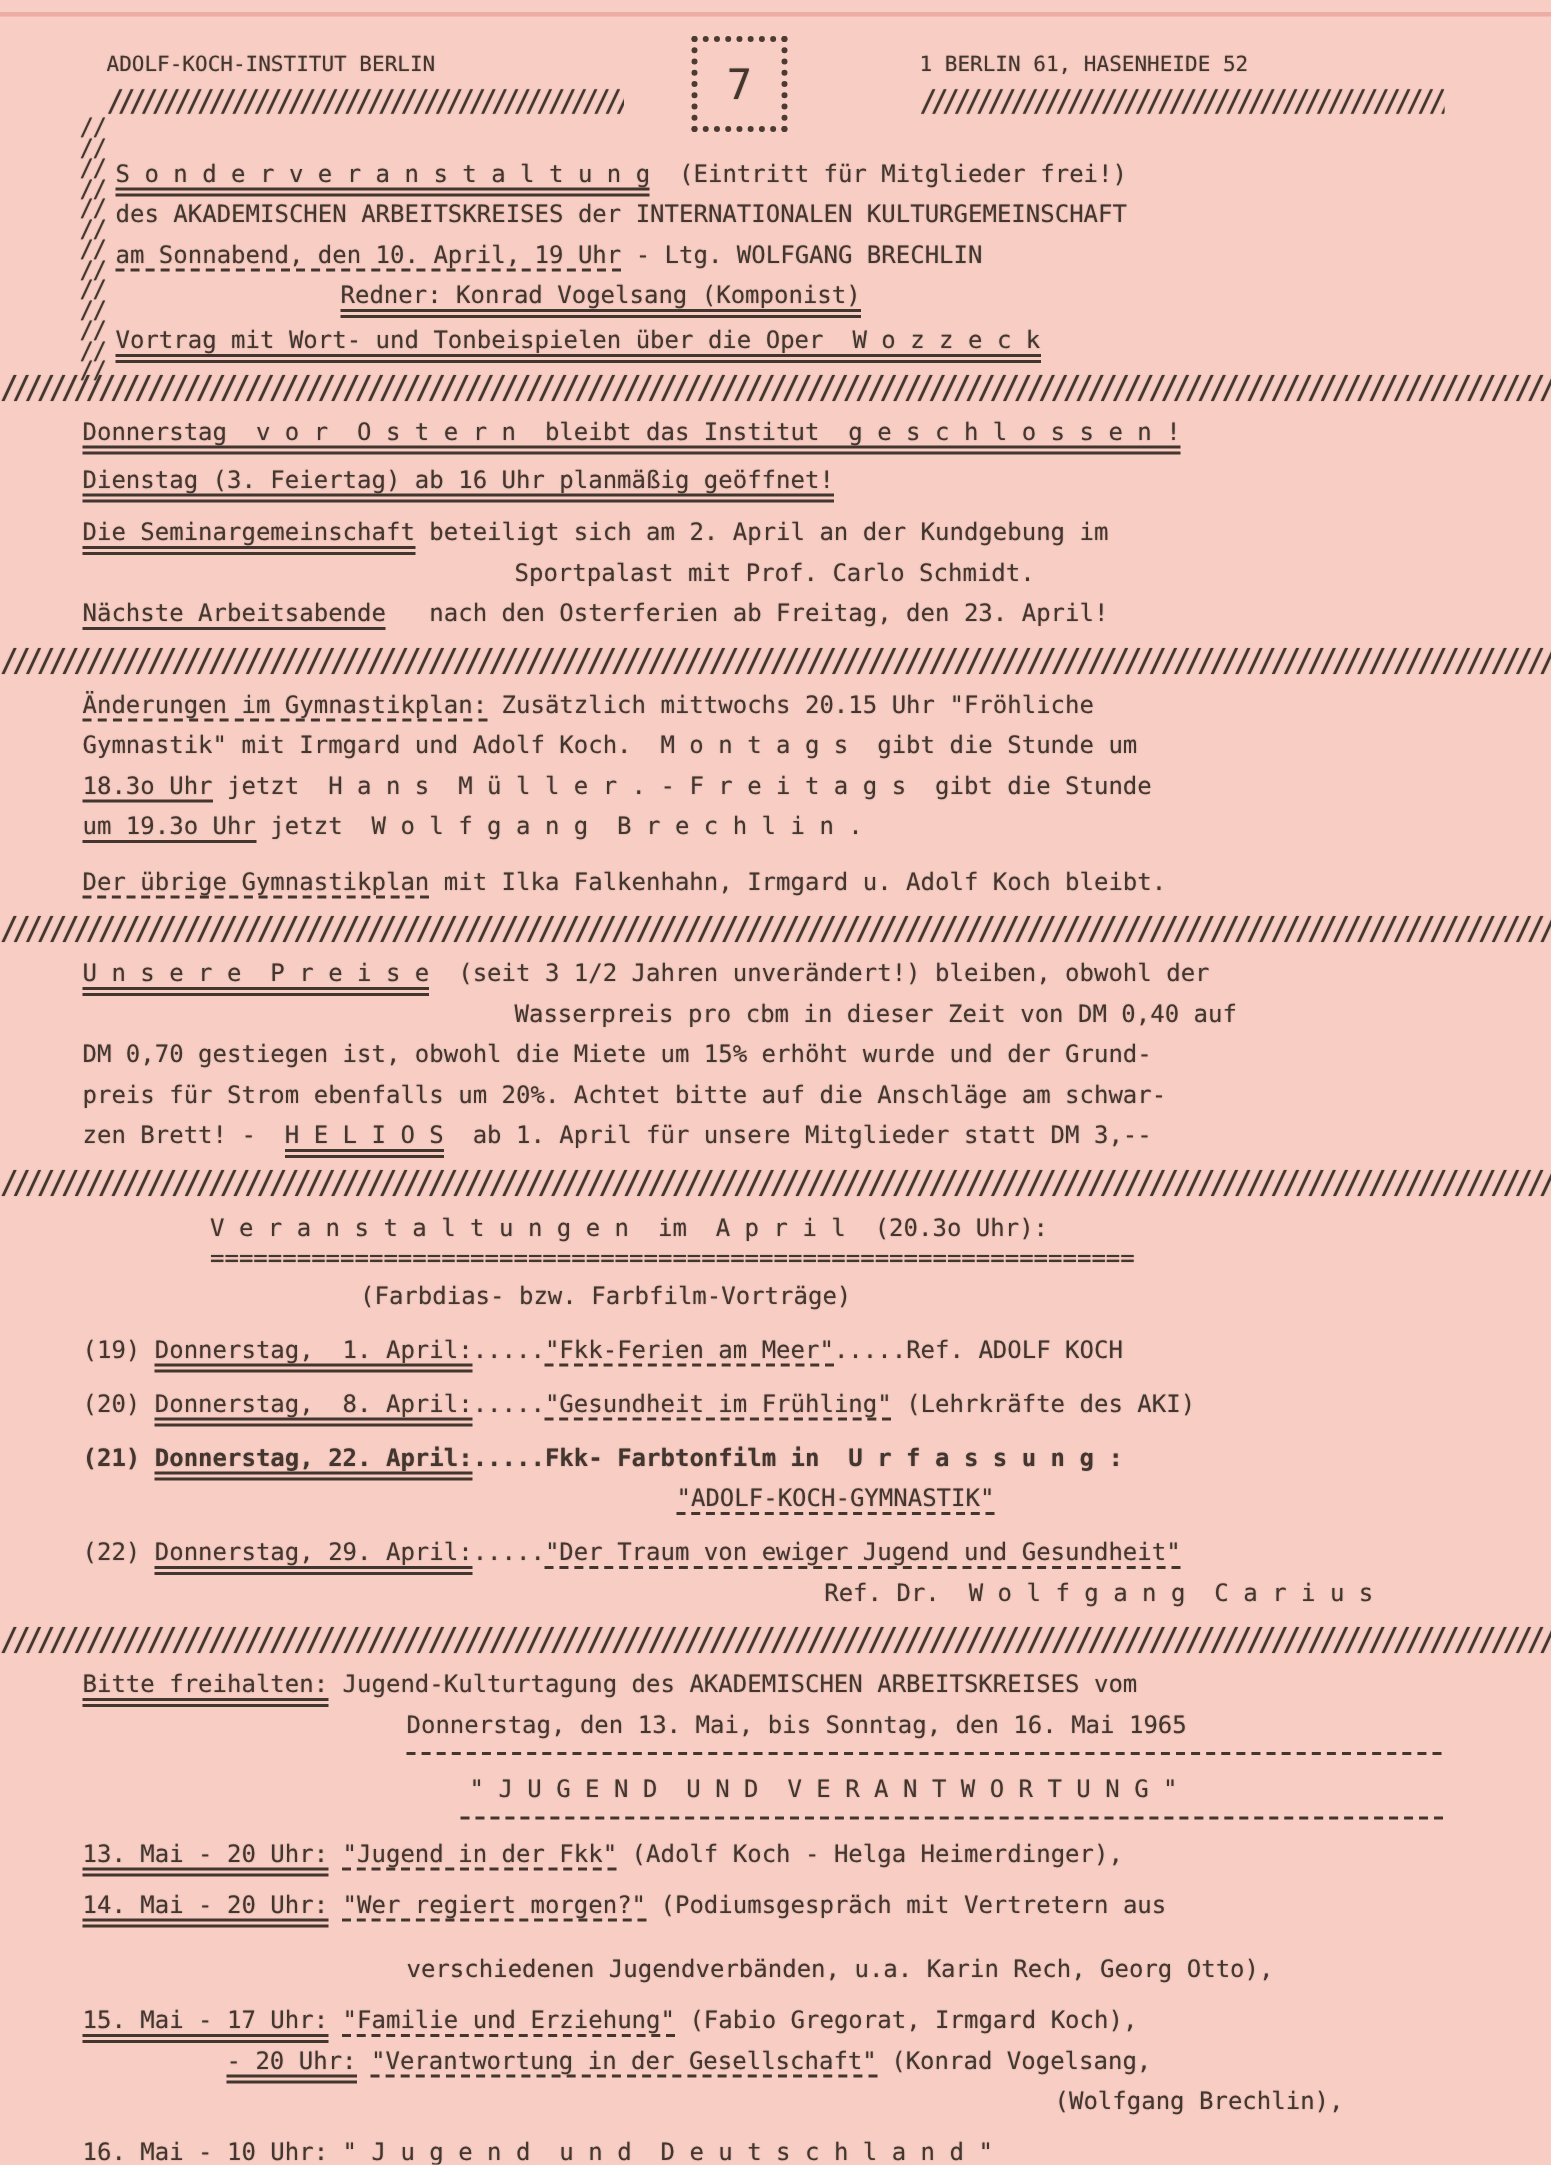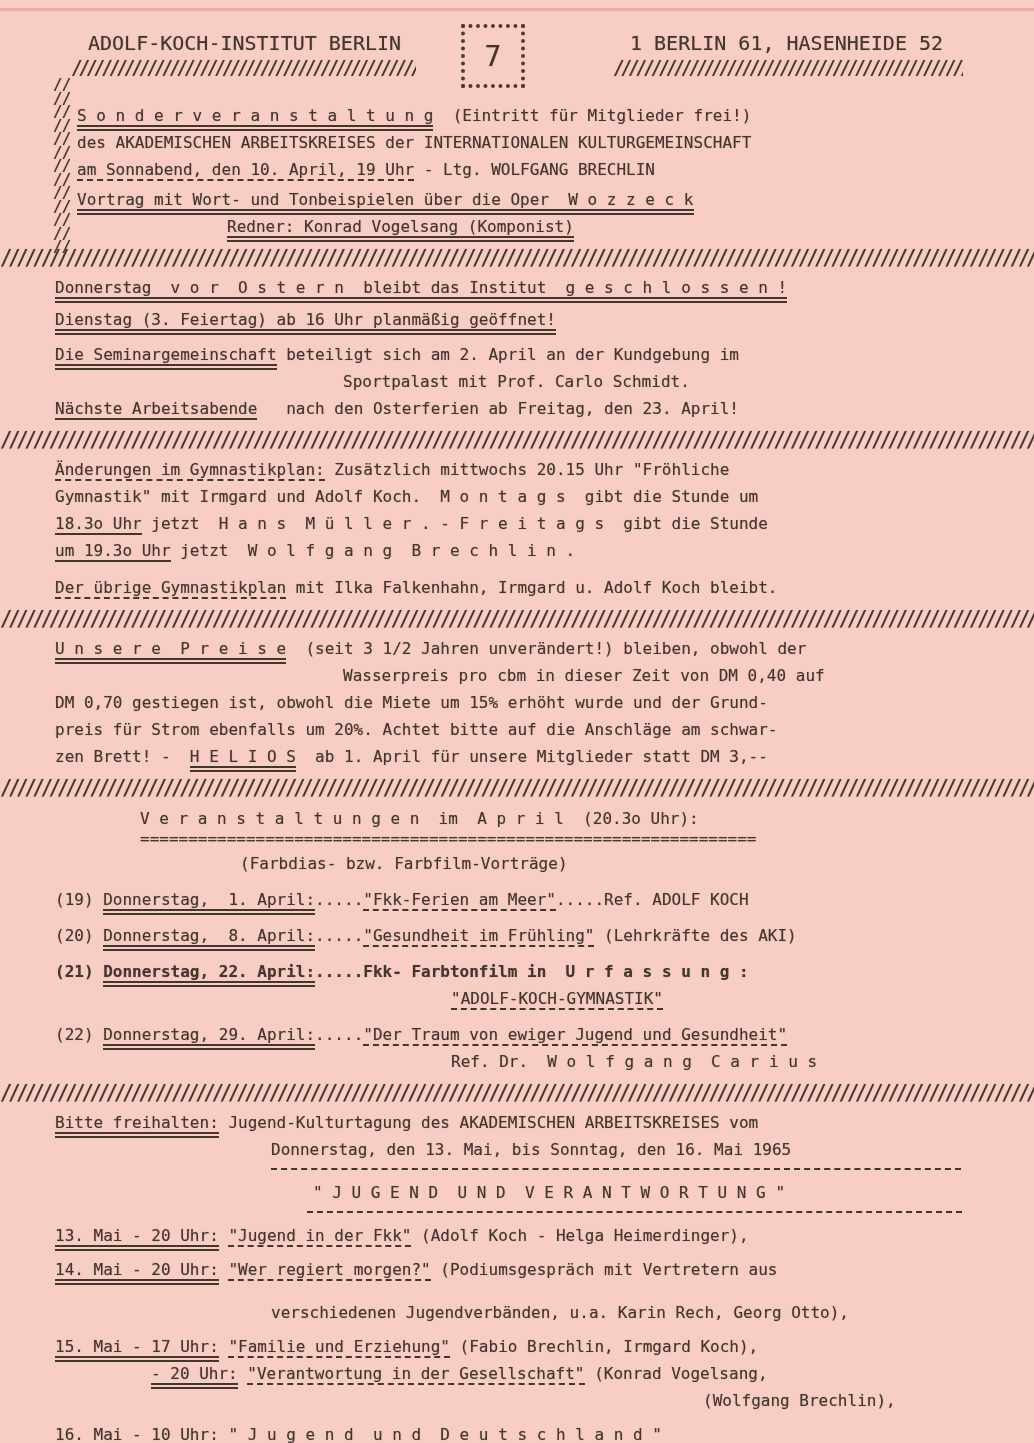--- a/index.html
+++ b/index.html
@@ -8,21 +8,21 @@
     background:#f8cdc3;
     font-family:"DejaVu Sans Mono","Liberation Mono",monospace;
     color:#42362f;
   }
   .scan-edge{position:absolute;top:8px;left:0;width:100%;height:3px;
     background:rgba(205,90,85,.28);}
   .page{padding:30px 20px 0 55px;position:relative;}
   .ink{color:#42362f;text-shadow:0 0 1px rgba(66,54,47,.45);}
   
   header{display:flex;align-items:flex-start;margin-bottom:14px;}
-  .h-title{font-size:20px;line-height:26px;white-space:pre;margin-left:17px;}
+  .h-title{font-size:14px;line-height:26px;white-space:pre;}
   .slashrow{font-size:20px;line-height:22px;letter-spacing:-4.5px;
     white-space:nowrap;overflow:hidden;}
   .h-left{width:372px;margin-left:16px;}
   .h-left .slashrow{width:345px;}
   .h-box{width:56px;height:56px;border:4px dotted #4c3b33;margin:-6px 0 0 18px;
     display:flex;align-items:center;justify-content:center;
     font-size:28px;}
   .h-right{margin-left:88px;width:360px;}
   .h-right .slashrow{width:350px;}
   
@@ -73,22 +73,22 @@
 //
 //
 //
 //
 //
 //
 //</div>
         <div class="tline"><span class="u-w">S o n d e r v e r a n s t a l t u n g</span><span>  (Eintritt für Mitglieder frei!)</span></div>
         <div class="tline"><span>des AKADEMISCHEN ARBEITSKREISES der INTERNATIONALEN KULTURGEMEINSCHAFT</span></div>
         <div class="tline"><span class="u-d">am Sonnabend, den 10. April, 19 Uhr</span><span> - Ltg. WOLFGANG BRECHLIN</span></div>
+        <div class="tline" style="margin-left: 150px;"><span class="u-w">Redner: Konrad Vogelsang (Komponist)</span></div>
         <div class="tline" style="margin-top: 3px;"><span class="u-w">Vortrag mit Wort- und Tonbeispielen über die Oper  W o z z e c k</span></div>
-        <div class="tline" style="margin-left: 150px;"><span class="u-w">Redner: Konrad Vogelsang (Komponist)</span></div>
       </section>
       <div class="divider">////////////////////////////////////////////////////////////////////////////////////////////////////////////////////////////////////////////</div>
       <section>
         <div class="tline"><span class="u-w">Donnerstag  v o r  O s t e r n  bleibt das Institut  g e s c h l o s s e n !</span></div>
         <div class="tline" style="margin-top: 5px;"><span class="u-w">Dienstag (3. Feiertag) ab 16 Uhr planmäßig geöffnet!</span></div>
         <div class="tline" style="margin-top: 8px;"><span class="u-w">Die Seminargemeinschaft</span><span> beteiligt sich am 2. April an der Kundgebung im</span></div>
         <div class="tline" style="margin-left: 288px;"><span>Sportpalast mit Prof. Carlo Schmidt.</span></div>
         <div class="tline"><span class="u-s">Nächste Arbeitsabende</span><span>   nach den Osterferien ab Freitag, den 23. April!</span></div>
       </section>
       <div class="divider">////////////////////////////////////////////////////////////////////////////////////////////////////////////////////////////////////////////</div>
@@ -110,31 +110,31 @@
       <div class="divider">////////////////////////////////////////////////////////////////////////////////////////////////////////////////////////////////////////////</div>
       <section>
         <div class="tline" style="margin-left: 85px; margin-top: 6px;"><span>V e r a n s t a l t u n g e n  im  A p r i l  (20.3o Uhr):</span></div>
         <div class="tline" style="margin-left: 85px; margin-top: -7px;"><span>================================================================</span></div>
         <div class="tline" style="margin-left: 185px; margin-top: -2px;"><span>(Farbdias- bzw. Farbfilm-Vorträge)</span></div>
         <div class="tline" style="margin-top: 9px;"><span>(19) </span><span class="u-w">Donnerstag,  1. April:</span><span>.....</span><span class="u-d">"Fkk-Ferien am Meer"</span><span>.....Ref. ADOLF KOCH</span></div>
         <div class="tline" style="margin-top: 9px;"><span>(20) </span><span class="u-w">Donnerstag,  8. April:</span><span>.....</span><span class="u-d">"Gesundheit im Frühling"</span><span> (Lehrkräfte des AKI)</span></div>
         <div class="tline" style="margin-top: 9px; font-weight: bold;"><span>(21) </span><span class="u-w">Donnerstag, 22. April:</span><span>.....Fkk- Farbtonfilm in  U r f a s s u n g :</span></div>
         <div class="tline" style="margin-left: 396px;"><span class="u-d">"ADOLF-KOCH-GYMNASTIK"</span></div>
         <div class="tline" style="margin-top: 9px;"><span>(22) </span><span class="u-w">Donnerstag, 29. April:</span><span>.....</span><span class="u-d">"Der Traum von ewiger Jugend und Gesundheit"</span></div>
-        <div class="tline" style="margin-left: 396px;"><span>Ref. Dr.  W o l f g a n g  C a r i u s</span></div>
+        <div class="tline" style="margin-left: 396px; text-align: center;"><span>Ref. Dr.  W o l f g a n g  C a r i u s</span></div>
       </section>
       <div class="divider">////////////////////////////////////////////////////////////////////////////////////////////////////////////////////////////////////////////</div>
       <section>
         <div class="tline"><span class="u-w">Bitte freihalten:</span><span> Jugend-Kulturtagung des AKADEMISCHEN ARBEITSKREISES vom</span></div>
         <div class="tline" style="margin-left: 216px;"><span>Donnerstag, den 13. Mai, bis Sonntag, den 16. Mai 1965</span></div>
         <div class="rule" style="margin-left: 216px; width: 690px;"></div>
         <div class="tline" style="margin-left: 258px;"><span>" J U G E N D  U N D  V E R A N T W O R T U N G "</span></div>
         <div class="rule" style="margin-left: 252px; width: 655px;"></div>
         <div class="tline" style="margin-top: 6px;"><span class="u-w">13. Mai - 20 Uhr:</span><span> </span><span class="u-d">"Jugend in der Fkk"</span><span> (Adolf Koch - Helga Heimerdinger),</span></div>
         <div class="tline" style="margin-top: 7px;"><span class="u-w">14. Mai - 20 Uhr:</span><span> </span><span class="u-d">"Wer regiert morgen?"</span><span> (Podiumsgespräch mit Vertretern aus</span></div>
         <div class="tline" style="margin-left: 216px; margin-top: 16px;"><span>verschiedenen Jugendverbänden, u.a. Karin Rech, Georg Otto),</span></div>
-        <div class="tline" style="margin-top: 7px;"><span class="u-w">15. Mai - 17 Uhr:</span><span> </span><span class="u-d">"Familie und Erziehung"</span><span> (Fabio Brechlin, Irmgard Koch),</span></div>
+        <div class="tline" style="margin-top: 7px;"><span class="u-w">15. Mai - 17 Uhr:</span><span> </span><span class="u-d">"Familie und Erziehung"</span><span> (Fabio Gregorat, Irmgard Koch),</span></div>
         <div class="tline" style="margin-left: 96px;"><span class="u-w">- 20 Uhr:</span><span> </span><span class="u-d">"Verantwortung in der Gesellschaft"</span><span> (Konrad Vogelsang,</span></div>
         <div class="tline" style="margin-left: 648px;"><span>(Wolfgang Brechlin),</span></div>
         <div class="tline" style="margin-top: 7px;"><span class="u-w">16. Mai - 10 Uhr:</span><span> </span><span class="u-d">" J u g e n d  u n d  D e u t s c h l a n d "</span></div>
       </section>
     </main>
 </div>
 
 </body></html>

